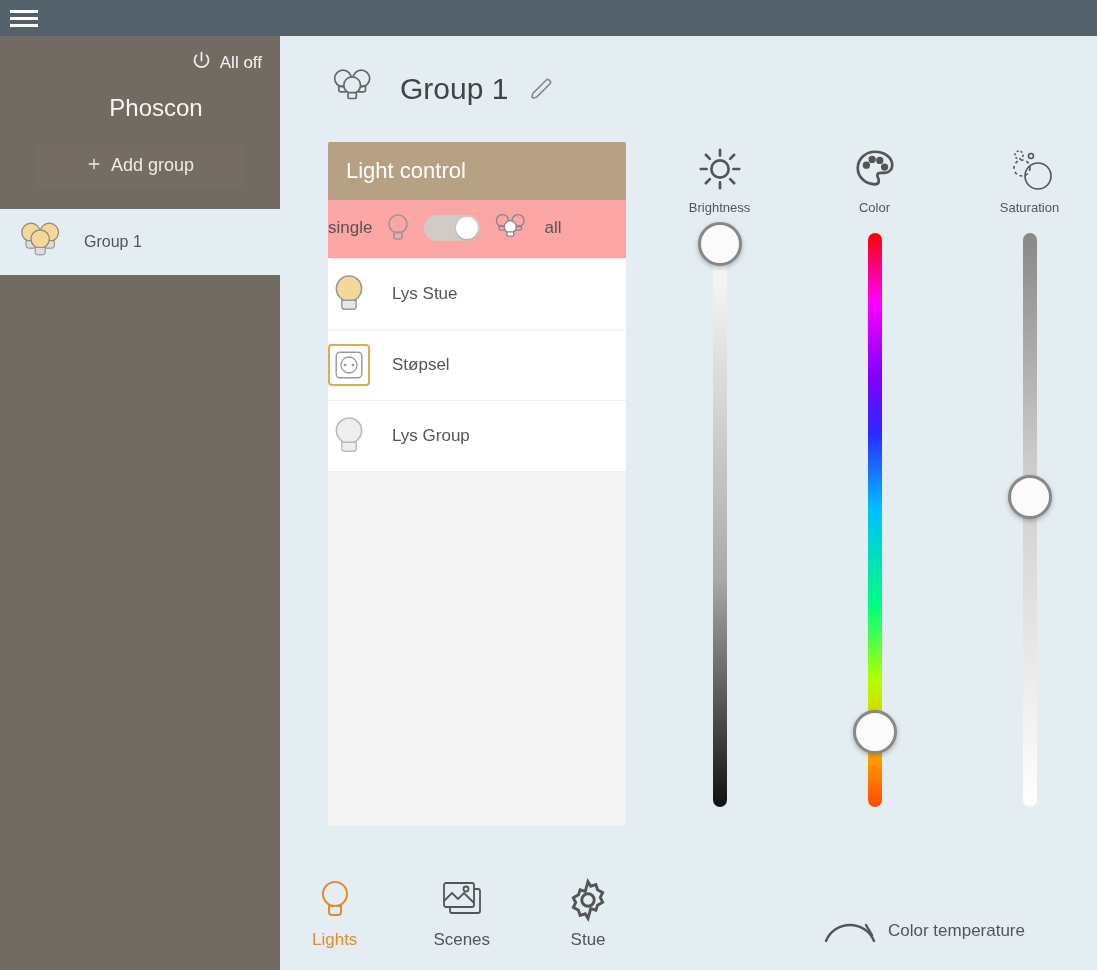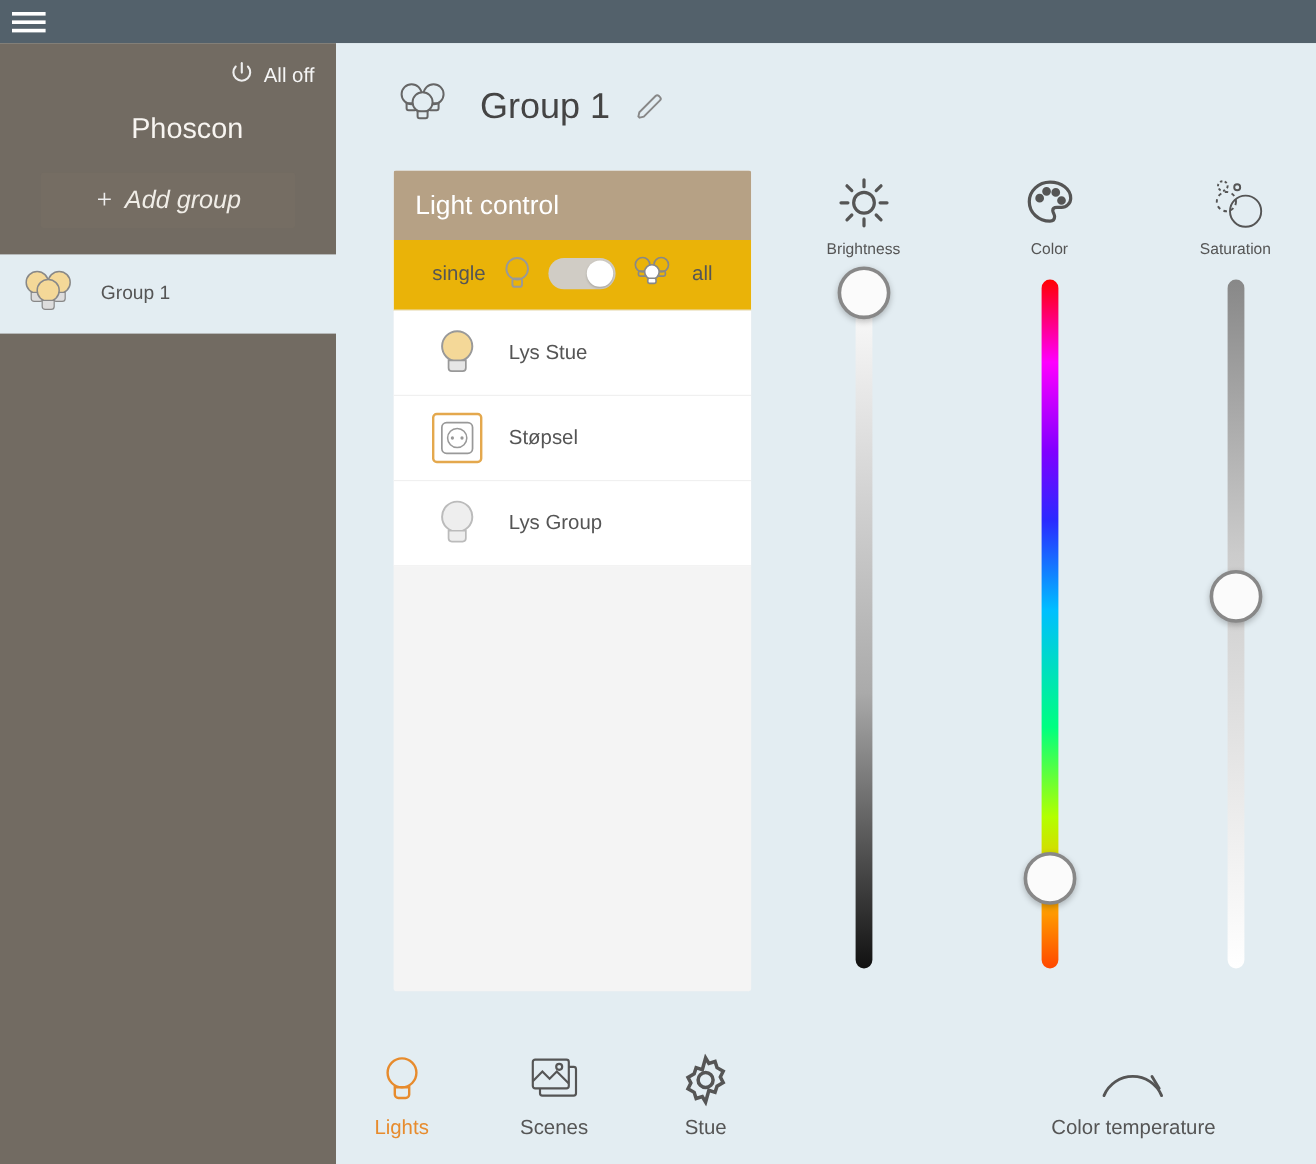--- a/index.html
+++ b/index.html
@@ -6,52 +6,52 @@
 body { width: 1097px; height: 970px; overflow: hidden; background: #e3edf2; }
 .topbar { height: 36px; background: #53616b; display: flex; align-items: center; padding: 0 10px; }
 .hamburger { width: 28px; height: 28px; display: flex; flex-direction: column; justify-content: center; gap: 4px; cursor: pointer; }
 .hamburger span { display: block; height: 3px; background: #fff; }
 .container { display: flex; height: 934px; }
 .sidebar { width: 280px; background: #726b62; color: #fff; display: flex; flex-direction: column; }
 .sidebar-top { padding: 14px 18px 0 18px; margin-left: 32px; }
 .all-off { display: flex; align-items: center; justify-content: flex-end; gap: 8px; font-size: 17px; font-weight: 300; color: #f5f5f5; cursor: pointer; }
 .power-icon svg { width: 21px; height: 21px; }
 .app-name { text-align: center; font-size: 24px; font-weight: 300; margin: 18px 0 22px 0; color: #f8f5f1; }
-.add-group-btn { margin: 0 34px 22px 34px; background: rgba(120,112,100,.5); padding: 11px 0; border-radius: 2px; display: flex; align-items: center; justify-content: center; gap: 9px; color: #f0ede7; font-size: 21px; cursor: pointer; font-style: italic; }
+.add-group-btn { margin: 0 34px 22px 34px; background: rgba(120,112,100,.5); padding: 11px 0; border-radius: 2px; display: flex; align-items: center; justify-content: center; gap: 9px; color: #f0ede7; font-size: 18px; cursor: pointer; }
 .plus-icon { font-size: 18px; line-height: 1; }
 .sidebar-group-item { background: #e3edf2; color: #555; display: flex; align-items: center; gap: 18px; padding: 10px 16px; cursor: pointer; }
 .group-bulb-icon { width: 50px; height: 46px; }
 .main { flex: 1; background: #e3edf2; padding: 30px 20px 0 48px; position: relative; overflow: hidden; }
 .header-row { display: flex; align-items: center; gap: 22px; margin-bottom: 30px; }
 .group-title { font-size: 30px; font-weight: 400; color: #444; }
 .edit-pencil { width: 24px; height: 24px; cursor: pointer; color: #777; }
 .columns { display: flex; gap: 46px; }
 .light-panel { width: 366px; background: #f4f4f4; display: flex; flex-direction: column; height: 684px; border-radius: 2px; overflow: hidden; }
 .panel-header { background: #b6a185; color: #fff; font-size: 22px; font-weight: 300; padding: 16px 18px; }
-.single-all-row { background: #eab308; border-bottom: 1px solid #eee; display: flex; align-items: center; justify-content: center; gap: 13px; padding: 12px 0 14px; color: #555; font-size: 17px; }
+.single-all-row { background: #fca5a5; border-bottom: 1px solid #eee; display: flex; align-items: center; justify-content: flex-start; gap: 13px; padding: 12px 0 14px; color: #555; font-size: 17px; }
 .toggle { width: 56px; height: 26px; background: #d0ccc5; border-radius: 13px; position: relative; cursor: pointer; }
 .toggle-knob { position: absolute; right: 2px; top: 2px; width: 22px; height: 22px; background: #fff; border-radius: 50%; box-shadow: 0 1px 2px rgba(0,0,0,.2); }
 .mini-bulb { width: 26px; height: 30px; }
-.device-row { background: #fff; border-bottom: 1px solid #f0f0f0; display: flex; align-items: center; gap: 22px; padding: 14px 32px; color: #555; font-size: 17px; cursor: pointer; }
+.device-row { background: #fff; border-bottom: 1px solid #f0f0f0; display: flex; align-items: center; gap: 22px; padding: 14px 0; color: #555; font-size: 17px; cursor: pointer; }
 .device-row .dev-icon { width: 42px; height: 42px; display: flex; align-items: center; justify-content: center; }
 .dev-icon.selected { border: 2px solid #e4a84d; border-radius: 4px; padding: 3px; }
 .sliders-col { display: flex; gap: 60px; padding-top: 2px; }
 .slider-block { display: flex; flex-direction: column; align-items: center; width: 95px; }
 .slider-icon { height: 50px; display: flex; align-items: center; justify-content: center; color: #555; }
 .slider-label { font-size: 13px; color: #555; margin-top: 6px; margin-bottom: 18px; }
 .slider-track { width: 14px; height: 574px; border-radius: 7px; position: relative; }
 .brightness-track { background: linear-gradient(to bottom, #fff 0%, #aaa 60%, #111 100%); }
 .color-track { background: linear-gradient(to bottom, #ff0000 0%, #ff00ff 12%, #8000ff 25%, #2a2aff 35%, #00bfff 48%, #00ff80 65%, #b3ff00 78%, #ffae00 90%, #ff4800 100%); }
 .saturation-track { background: linear-gradient(to bottom, #888 0%, #ccc 40%, #fff 100%); }
 .slider-handle { position: absolute; left: 50%; transform: translate(-50%, -50%); width: 44px; height: 44px; border-radius: 50%; background: #fbfbfb; border: 3px solid #888; box-shadow: 0 2px 5px rgba(0,0,0,.25); cursor: grab; }
 .bottom-tabs { position: absolute; left: 32px; bottom: 20px; display: flex; gap: 76px; align-items: flex-end; }
 .tab { display: flex; flex-direction: column; align-items: center; gap: 8px; cursor: pointer; color: #555; font-size: 17px; }
 .tab.active { color: #e78b2d; }
 .tab-icon { height: 44px; display: flex; align-items: center; }
-.color-temp { position: absolute; right: 84px; bottom: 20px; display: flex; flex-direction: column; align-items: center; gap: 8px; cursor: pointer; color: #555; font-size: 17px; }
+.color-temp { position: absolute; right: 72px; bottom: 20px; display: flex; flex-direction: row; align-items: center; gap: 8px; cursor: pointer; color: #555; font-size: 17px; }
 </style>
 </head>
 <body>
 
 <div class="topbar">
   <div class="hamburger">
     <span></span>
       <span></span>
       <span></span>
   </div>

